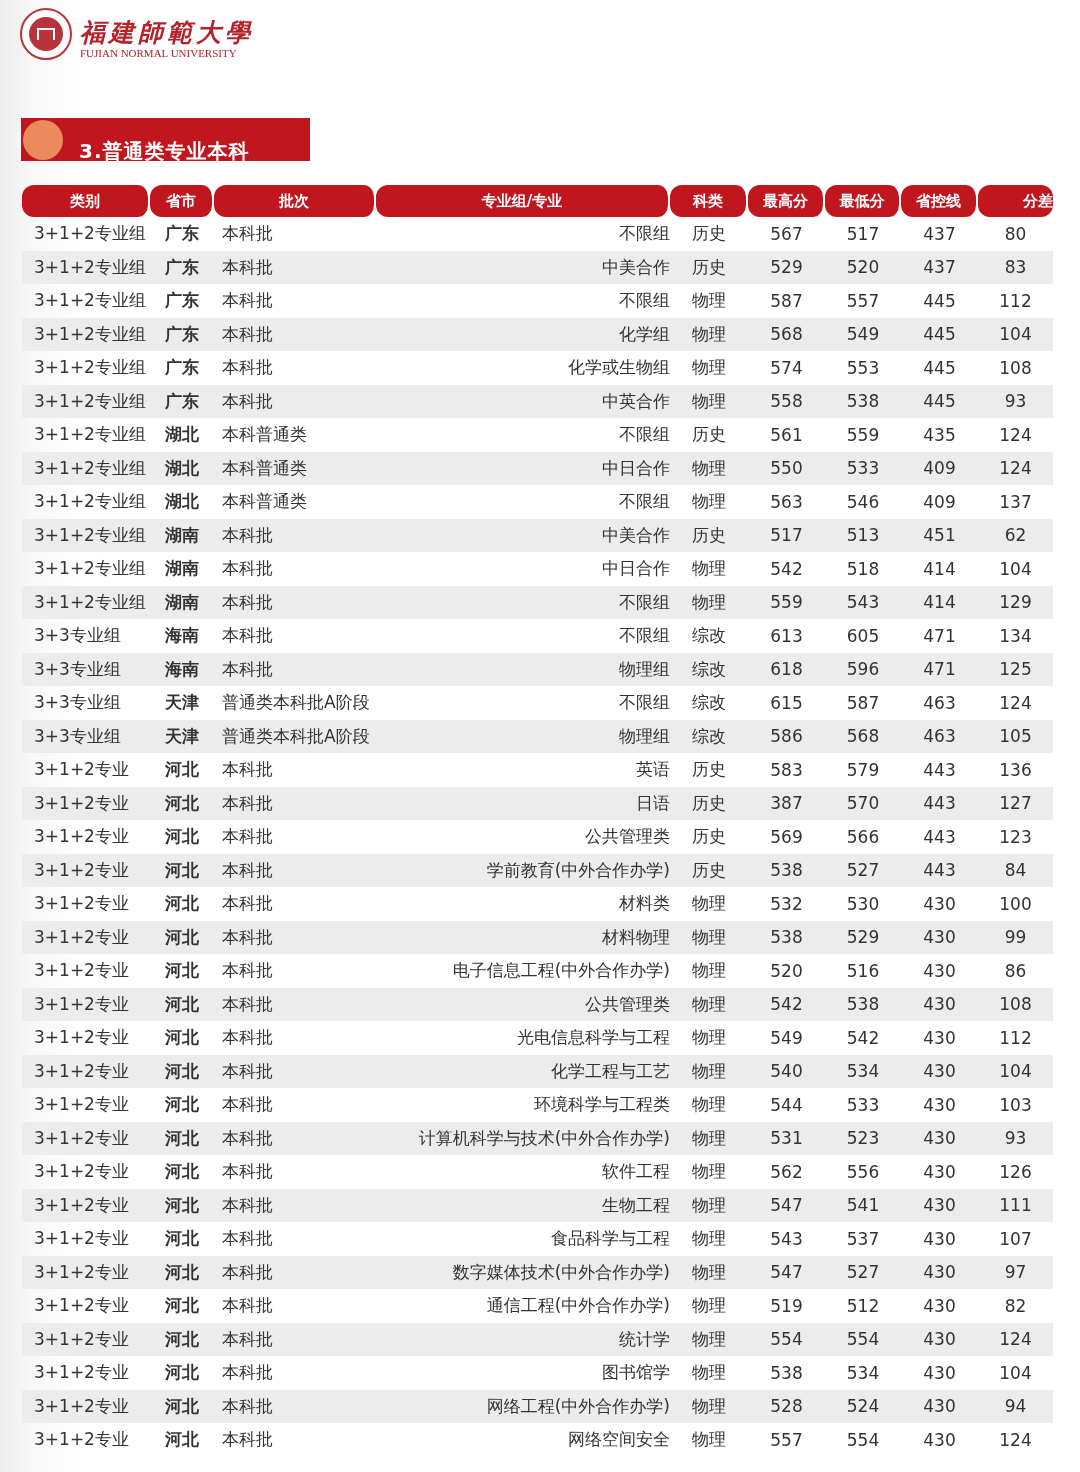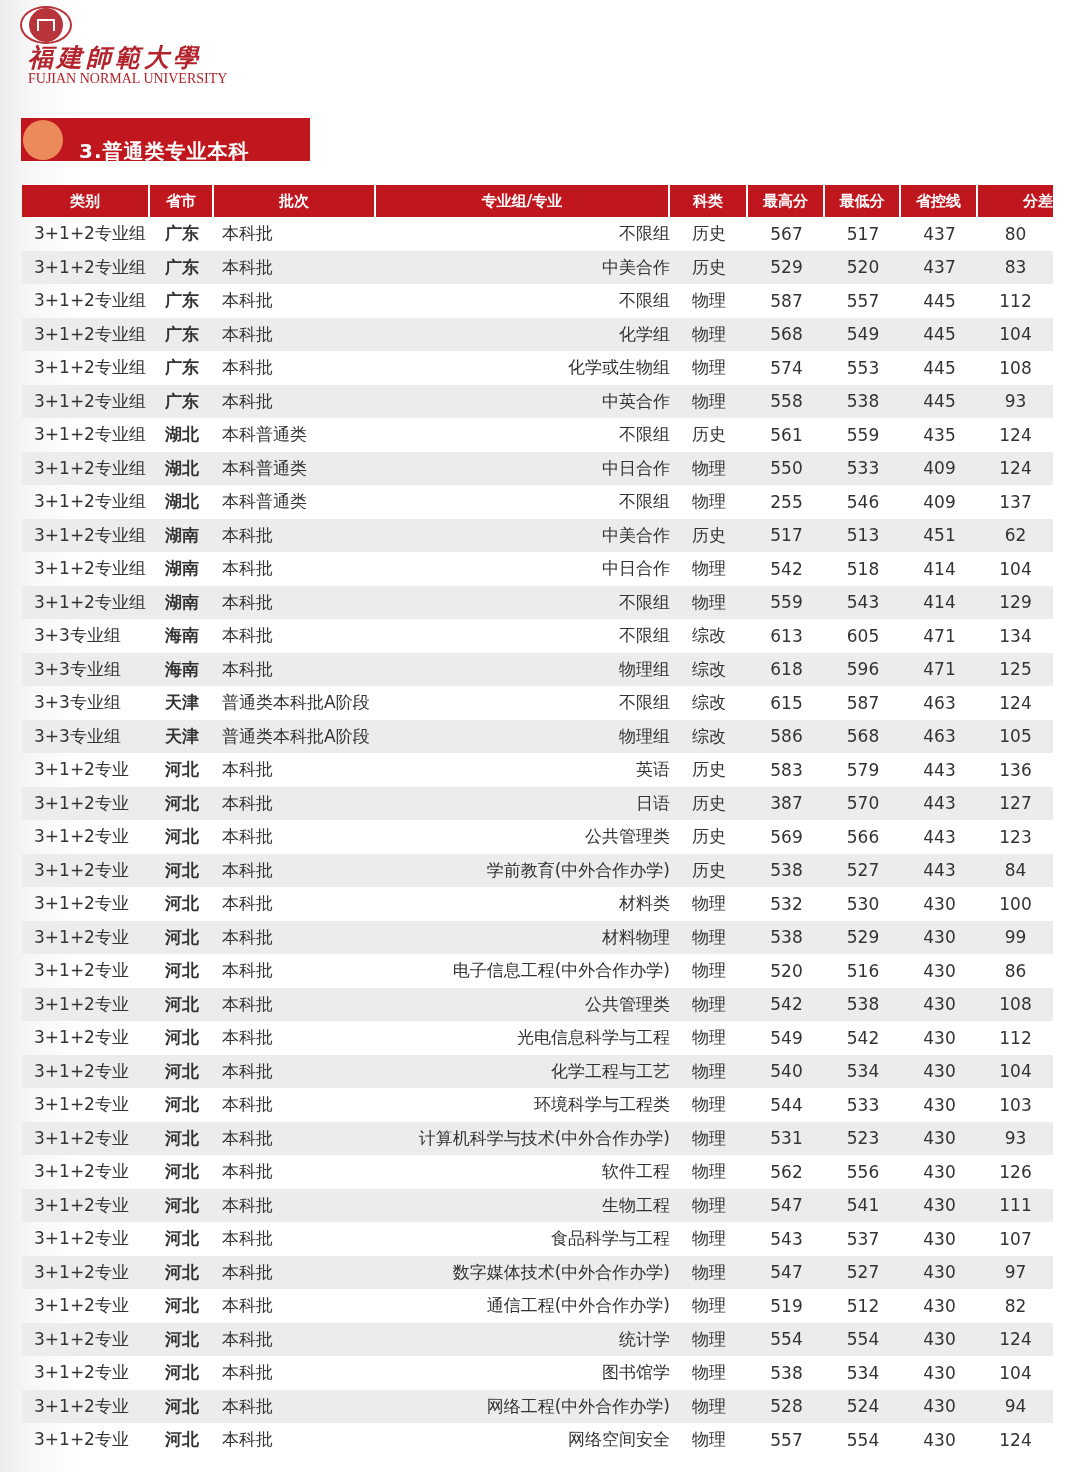--- a/index.html
+++ b/index.html
@@ -5,21 +5,21 @@
     html, body { margin: 0; padding: 0; }
     body {
       width: 1080px; height: 1472px; overflow: hidden;
       background: linear-gradient(90deg, #ececec 0px, #f7f7f7 30px, #ffffff 80px, #ffffff 100%);
       font-family: "DejaVu Sans", "Liberation Sans", sans-serif;
       color: #333;
       position: relative;
     }
     .header-logo {
       position: absolute; left: 20px; top: 6px; height: 54px;
-      display: flex; align-items: flex-start; flex-direction: column;
+      display: flex; align-items: flex-end;
     }
     .emblem {
       width: 52px; height: 52px; border-radius: 50%;
       border: 2px solid #b8333a; box-sizing: border-box;
       display: flex; align-items: center; justify-content: center;
       background: #fff;
     }
     .emblem-inner {
       width: 34px; height: 34px; border-radius: 50%;
       background: #b8333a;
@@ -28,21 +28,21 @@
     .emblem-gate {
       width: 18px; height: 12px; border: 2px solid #fff; border-bottom: none;
       box-sizing: border-box;
     }
     .logo-text { margin-left: 8px; color: #b3232b; }
     .logo-cn {
       font-family: "DejaVu Serif", serif; font-size: 25px; font-weight: bold;
       letter-spacing: 4px; line-height: 28px; font-style: italic;
     }
     .logo-en {
-      font-family: "Liberation Serif", serif; font-size: 14px; line-height: 13px;
+      font-family: "Liberation Serif", serif; font-size: 11px; line-height: 13px;
       letter-spacing: 0px; color: #b3232b;
     }
     .section-title {
       position: absolute; left: 21px; top: 118px; width: 289px; height: 43px;
       background: #c0161e;
     }
     .section-dot {
       position: absolute; left: 2px; top: 2px; width: 40px; height: 40px; border-radius: 50%;
       background: #ec8a5b;
     }
@@ -52,20 +52,21 @@
     }
     table {
       position: absolute; left: 22px; top: 185px;
       border-collapse: separate; border-spacing: 0;
       width: 1031px; table-layout: fixed;
     }
     th {
       background: #c0161e; color: #fff; font-size: 15px; font-weight: bold;
       height: 32px; padding: 0; text-align: center;
       border-right: 2px solid #ffffff;
+      border-radius: 12px;
     }
     th:last-child { border-right: none; text-align: right; }
     td {
       height: 33.5px; padding: 0; font-size: 17px; color: #333;
       white-space: nowrap; overflow: hidden;
     }
     tr.even td { background: #ececec; }
     td.c-type { padding-left: 12px; }
     td.c-prov { padding-left: 15px; font-weight: bold; }
     td.c-batch { padding-left: 8px; }
@@ -205,21 +206,21 @@
         <td class="c-center">533</td>
         <td class="c-center">409</td>
         <td class="c-center">124</td>
       </tr>
       <tr class="odd">
         <td class="c-type">3+1+2专业组</td>
         <td class="c-prov">湖北</td>
         <td class="c-batch">本科普通类</td>
         <td class="c-major">不限组</td>
         <td class="c-center">物理</td>
-        <td class="c-center">255</td>
+        <td class="c-center">563</td>
         <td class="c-center">546</td>
         <td class="c-center">409</td>
         <td class="c-center">137</td>
       </tr>
       <tr class="even">
         <td class="c-type">3+1+2专业组</td>
         <td class="c-prov">湖南</td>
         <td class="c-batch">本科批</td>
         <td class="c-major">中美合作</td>
         <td class="c-center">历史</td>

